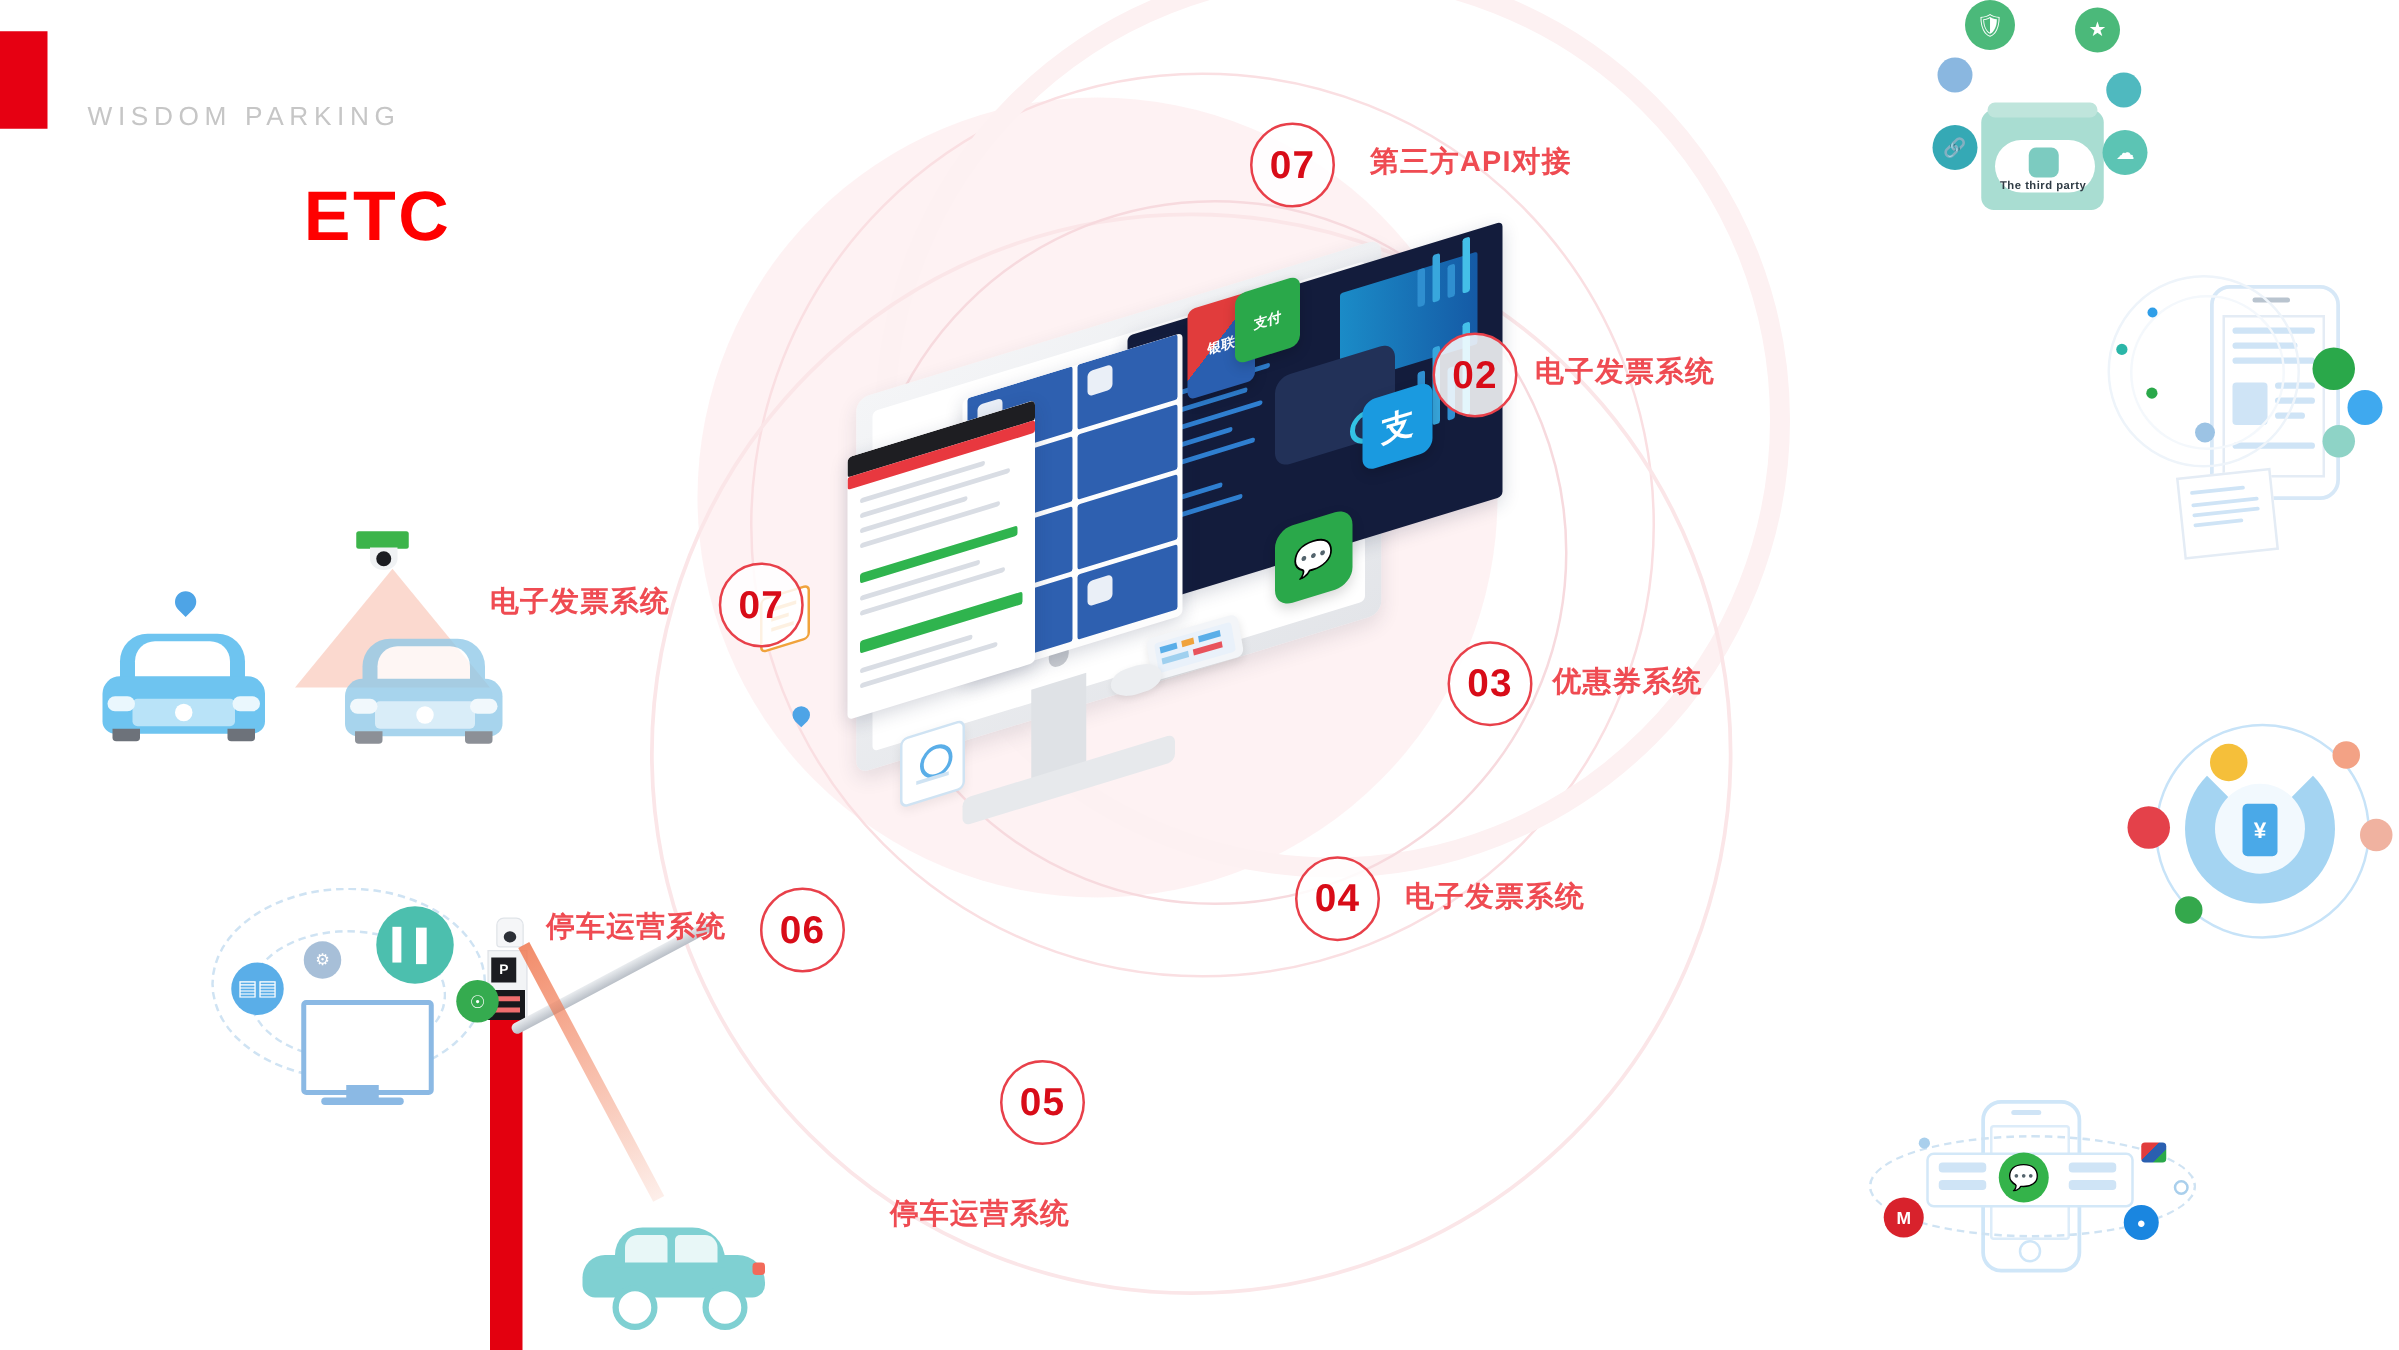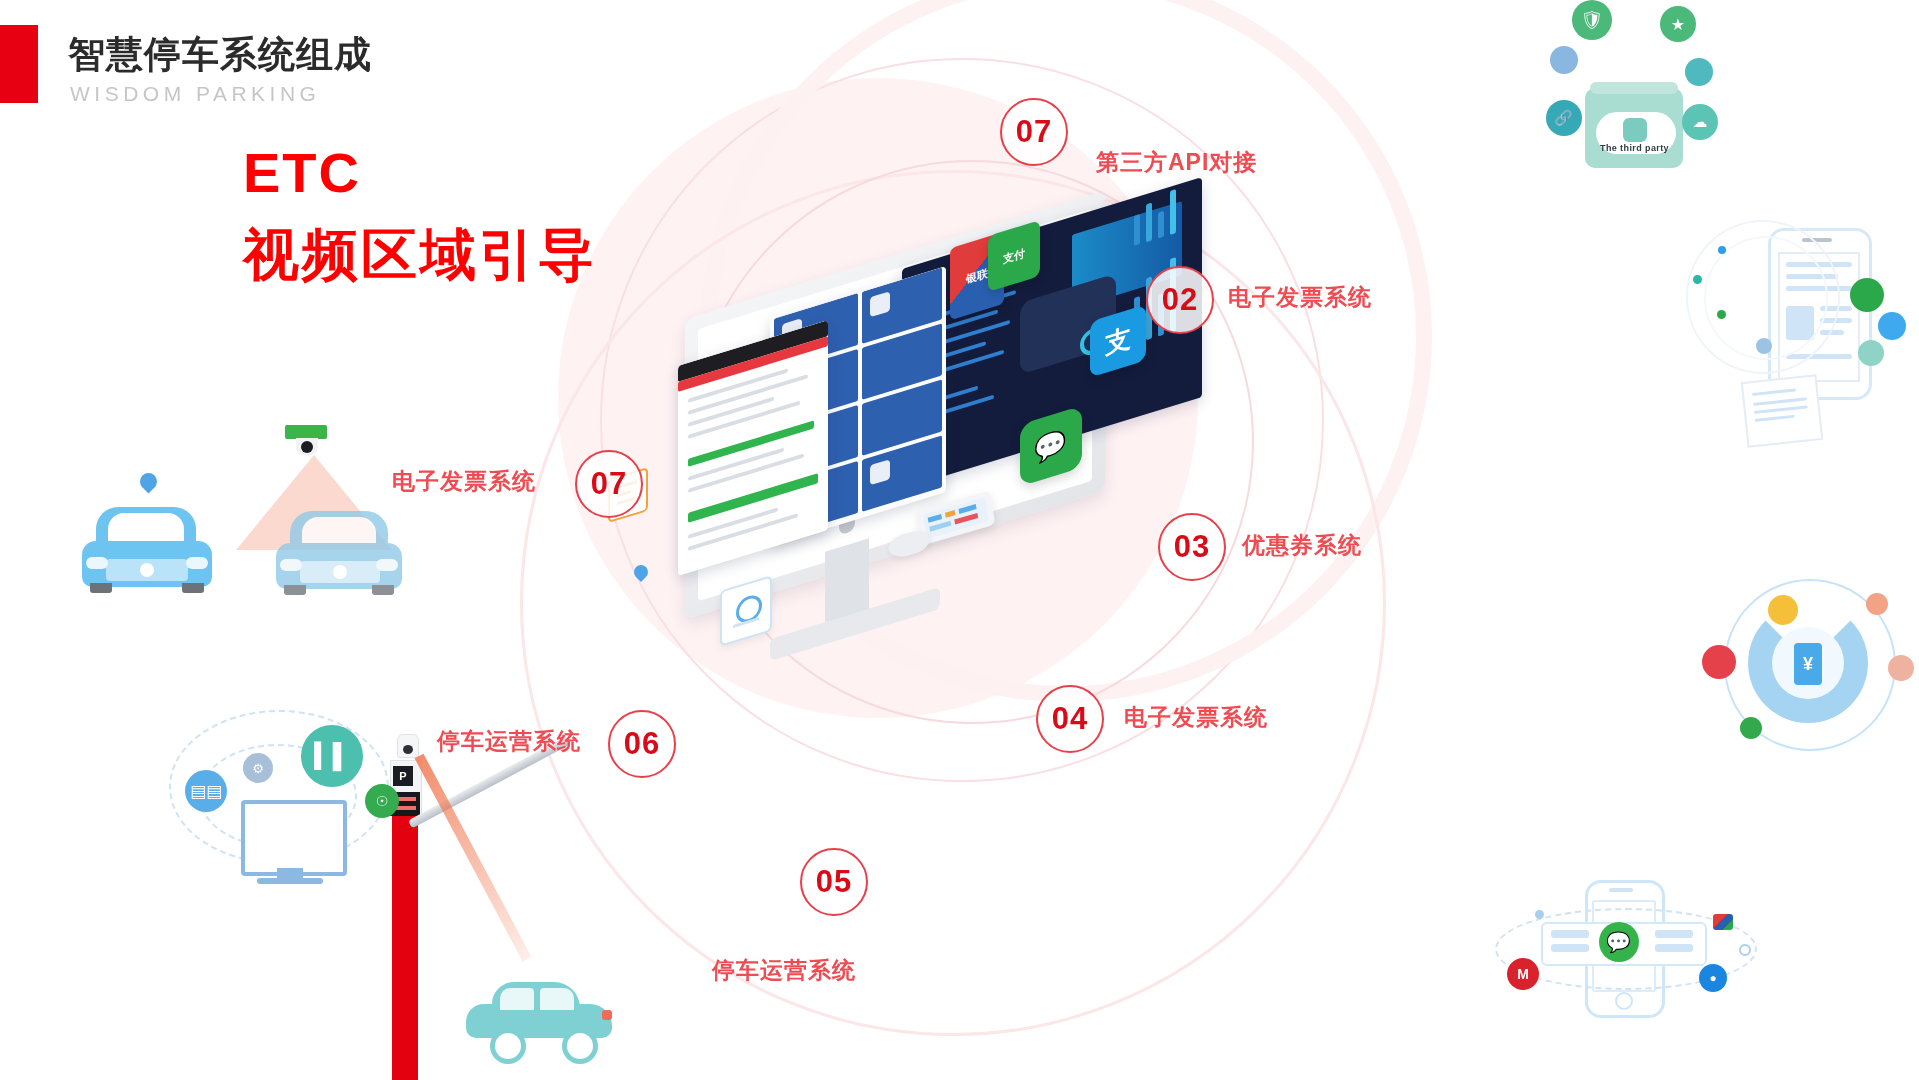--- a/index.html
+++ b/index.html
@@ -75,25 +75,23 @@
 
 <div class="stage">
 
   <div class="ring-fill" style="left:558px;top:78px;width:640px;height:640px;opacity:.75;"></div>
   <div class="ring" style="left:600px;top:58px;width:720px;height:720px;border-width:2px;border-color:#fadfe2;"></div>
   <div class="ring" style="left:700px;top:-30px;width:700px;height:700px;border-width:16px;border-color:#fdf1f2;"></div>
   <div class="ring" style="left:520px;top:170px;width:860px;height:860px;border-width:3px;border-color:#fbe6e8;"></div>
   <div class="ring" style="left:690px;top:160px;width:560px;height:560px;border-width:2px;border-color:#f7dade;"></div>
 
   <div class="hdr-bar"></div>
-  <div class="hdr-title">智慧停车系统组成</div>
   <div class="hdr-sub">WISDOM PARKING</div>
 
   <div class="etc">ETC</div>
-  <div class="etc2">视频区域引导</div>
 
   <div class="mon-wrap">
     <div class="mon-body"></div>
     <div class="mon-screen"></div>
     <div class="apple"></div>
     <div class="mon-neck"></div>
     <div class="mon-foot"></div>
 
     <div class="panel p-dark" style="left:282px;top:8px;width:300px;height:220px;">
       <div class="card" style="left:170px;top:18px;width:110px;height:74px;background:linear-gradient(90deg,#1c9fe0,#1565b8);opacity:.85;"></div>
@@ -201,21 +199,21 @@
     <div class="circ" style="left:155px;top:58px;width:28px;height:28px;background:#4fb9bf;"></div>
     <div class="circ" style="left:16px;top:100px;width:36px;height:36px;background:#35a9b5;display:flex;align-items:center;justify-content:center;">
       <span style="color:#fff;font-size:15px;">🔗</span>
       </div>
     <div class="circ" style="left:152px;top:104px;width:36px;height:36px;background:#5cc4b4;display:flex;align-items:center;justify-content:center;">
       <span style="color:#fff;font-size:15px;">☁</span>
       </div>
   </div>
 
   <div class="num" style="left:1000px;top:98px;">07</div>
-  <div class="lbl" style="left:1096px;top:114px;margin-top:33px;">第三方API对接</div>
+  <div class="lbl" style="left:1096px;top:114px;">第三方API对接</div>
 
   <div style="position:absolute;left:1690px;top:210px;width:229px;height:230px;">
     <div class="phone-out" style="left:78px;top:18px;width:98px;height:166px;"></div>
     <div class="ph-line" style="left:112px;top:28px;width:30px;height:4px;background:#b9c4cf;"></div>
     <div class="doc" style="left:88px;top:42px;width:78px;height:126px;">
       <div class="ph-line" style="left:6px;top:8px;width:66px;height:5px;"></div>
       <div class="ph-line" style="left:6px;top:20px;width:52px;height:5px;"></div>
       <div class="ph-line" style="left:6px;top:32px;width:66px;height:5px;"></div>
       <div class="ph-line" style="left:6px;top:52px;width:28px;height:34px;"></div>
       <div class="ph-line" style="left:40px;top:52px;width:32px;height:5px;"></div>

